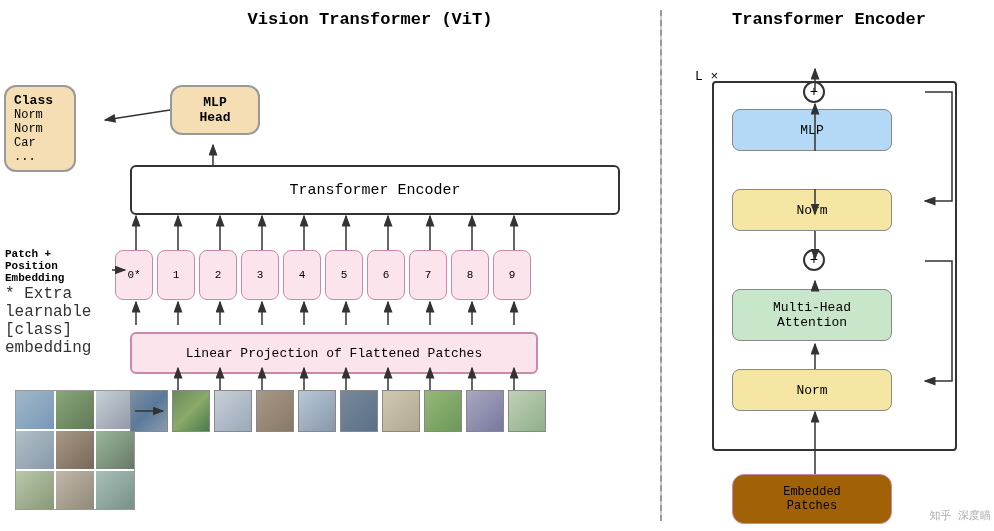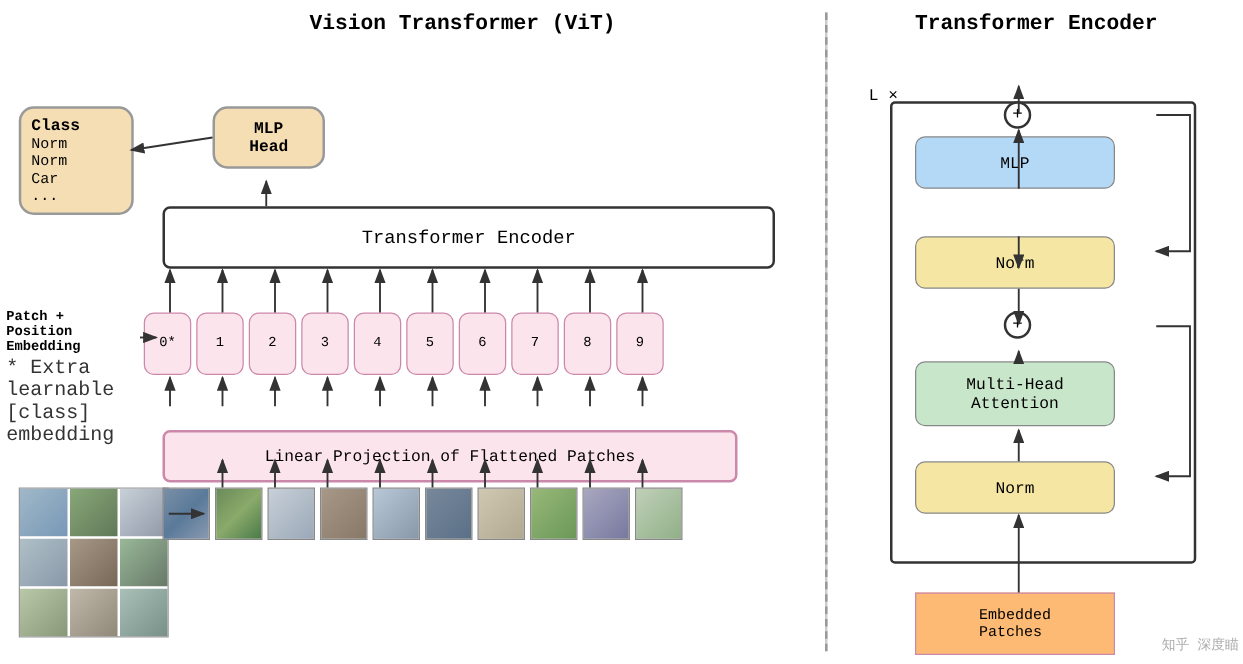--- a/index.html
+++ b/index.html
@@ -54,22 +54,22 @@
       text-align: center;
       font-size: 17px;
       font-weight: bold;
       margin-bottom: 10px;
     }
 
     
     .class-box {
       position: absolute;
       top: 85px;
-      left: 15px;
-      width: 92px;
+      left: 4px;
+      width: 72px;
       background: #f5deb3;
       border: 2px solid #999;
       border-radius: 12px;
       padding: 6px 8px;
       font-size: 12px;
       text-align: left;
     }
     .class-box .class-title {
       font-weight: bold;
       font-size: 13px;
@@ -129,23 +129,23 @@
       position: relative;
     }
 
     .token-special {
       background: #fce4ec;
     }
 
     
     .linear-proj-box {
       position: absolute;
-      top: 344px;
+      top: 332px;
       left: 130px;
-      width: 460px;
+      width: 408px;
       height: 42px;
       background: #fce4ec;
       border: 2px solid #c8a;
       border-radius: 6px;
       display: flex;
       align-items: center;
       justify-content: center;
       font-size: 13px;
     }
 
@@ -278,32 +278,33 @@
     .r-norm2 {
       background: #f5e6a3;
       top: 330px;
       left: 55px;
       width: 160px;
       height: 42px;
     }
 
     
     .r-embedded {
-      background: #fdba74;
+      background: #a16207;
       border: 1.5px solid #c8a;
-      border-radius: 0;
+      border-radius: 12px;
       position: absolute;
       top: 435px;
       left: 55px;
       width: 160px;
       height: 50px;
       display: flex;
       align-items: center;
       justify-content: center;
       font-size: 12px;
+      text-align: center;
     }
 
     .right-arrows-svg {
       position: absolute;
       top: 0;
       left: 0;
       width: 334px;
       height: 531px;
       pointer-events: none;
     }

